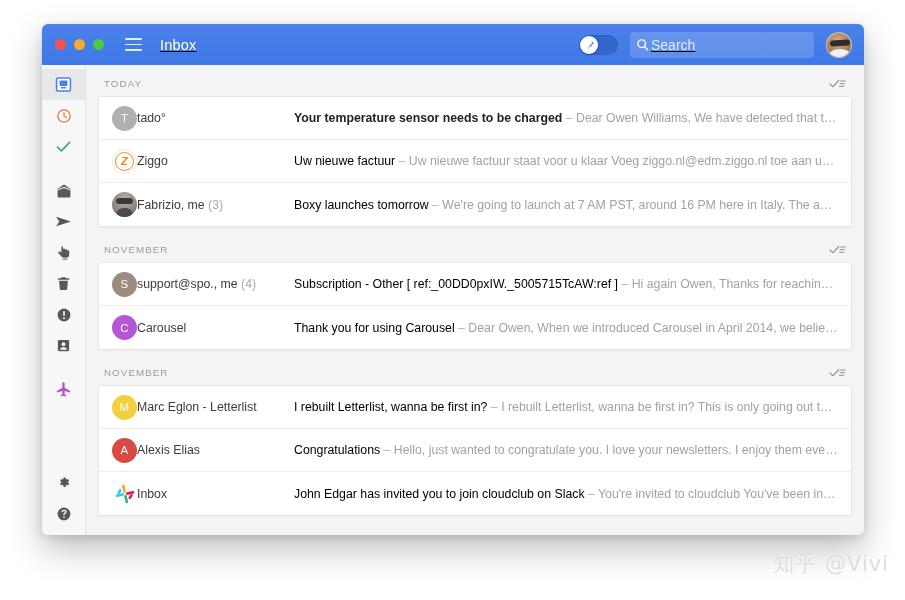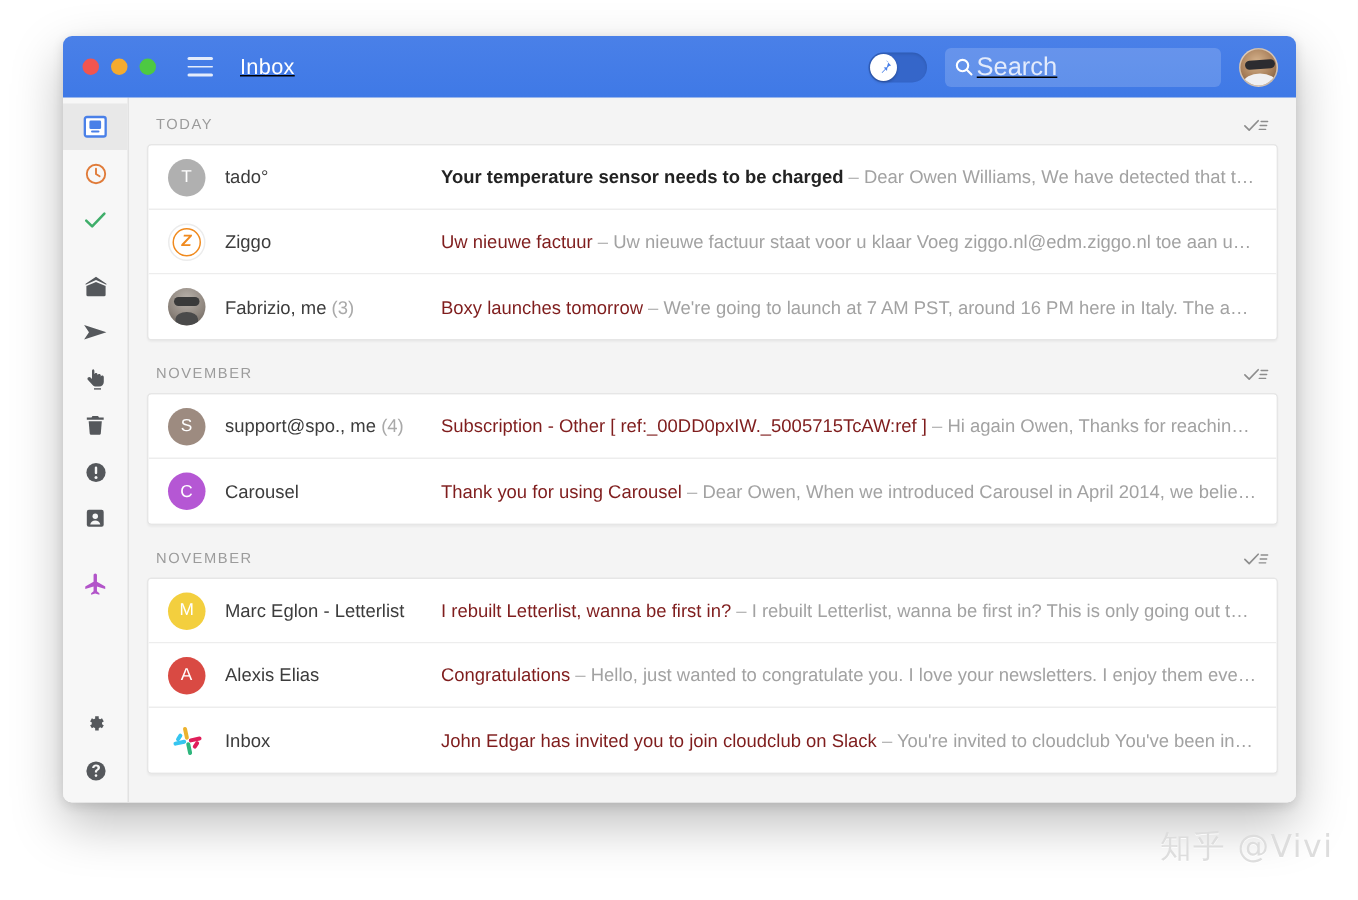--- a/index.html
+++ b/index.html
@@ -62,21 +62,21 @@
 
   .searchbox {
     width: 184px; height: 26px; border-radius: 4px;
     background: rgba(255,255,255,0.17);
     display:flex; align-items:center; cursor:text;
   }
   .searchbox .mag { width:26px; display:flex; align-items:center; justify-content:center; margin-left:6px;}
   .searchbox .mag svg { width:13px; height:13px; display:block; }
   .searchbox input {
     flex:1; border:0; outline:0; background:transparent;
-    color:#fff; font-size:17px; font-family:inherit; padding:0 6px 0 2px;
+    color:#fff; font-size:14px; font-family:inherit; padding:0 6px 0 2px;
   }
   .searchbox input::placeholder { color: rgba(255,255,255,0.82); }
 
   .avatar-me {
     width: 26px; height: 26px; border-radius: 50%;
     background: radial-gradient(circle at 45% 35%, #d7b48e 0%, #a87f5a 55%, #6b4f35 100%);
     border: 1.5px solid rgba(255,255,255,.55);
     position: relative; overflow:hidden; cursor:pointer; flex:0 0 26px;
   }
   .avatar-me::before {
@@ -135,30 +135,30 @@
   }
   .row:last-child { border-bottom:0; }
 
   .av {
     width: 25px; height:25px; border-radius:50%; flex:0 0 25px;
     display:flex; align-items:center; justify-content:center;
     color:#fff; font-size:11.5px; font-weight:400; letter-spacing:.2px;
     overflow:hidden; position:relative;
   }
   .sender {
-    width: 157px; flex:0 0 157px; padding-left: 13px;
+    width: 157px; flex:0 0 157px; 
     font-size: 12.3px; color:#3c3c3c;
     white-space:nowrap; overflow:hidden; text-overflow:ellipsis;
   }
   .sender .cnt { color:#a9a9a9; }
   .msg {
     flex:1; min-width:0; font-size:12.3px; color:#a2a2a2;
     white-space:nowrap; overflow:hidden; text-overflow:ellipsis;
   }
-  .msg .subj { color:#7f1d1d; }
+  .msg .subj { color:#000000; }
   .msg .subj.unread { font-weight:bold; color:#222; }
   .msg .dash { color:#b3b3b3; }
 
   
   .av.photo { background: radial-gradient(circle at 50% 30%, #b9b2ab 0%, #8d847c 60%, #5d564f 100%); }
   .av.photo::before{ content:""; position:absolute; left:4px; top:6px; width:17px; height:6px;
                      background:#3a3a3a; border-radius:3px; }
   .av.photo::after { content:""; position:absolute; left:5px; bottom:0px; width:15px; height:9px;
                      background:#4a4a4a; border-radius:50% 50% 0 0; }
 

